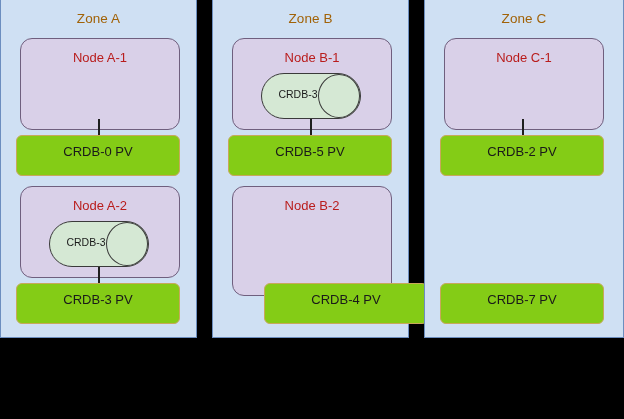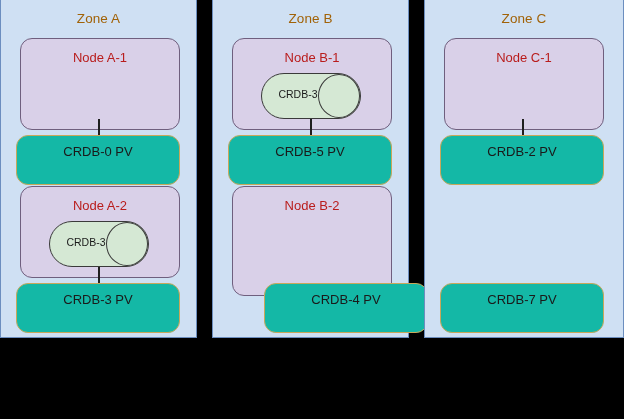--- a/index.html
+++ b/index.html
@@ -102,24 +102,24 @@
   
   .connector {
     position: absolute;
     width: 2px;
     background: #1f1f1f;
   }
 
   
   .pv {
     position: absolute;
-    height: 50px;
-    background: #14b8a6;
+    height: 41px;
+    background: #84cc16;
     border: 1px solid #c8a85a;
-    border-radius: 12px;
+    border-radius: 6px;
     box-sizing: border-box;
   }
   .pv-label {
     position: absolute;
     left: 0;
     right: 0;
     top: 8px;
     text-align: center;
     font-size: 13px;
     color: #1a1a1a;

